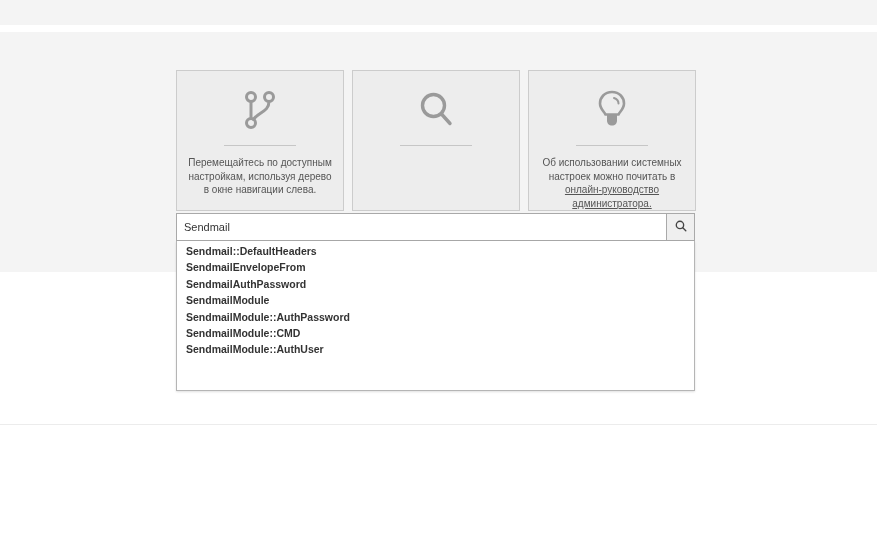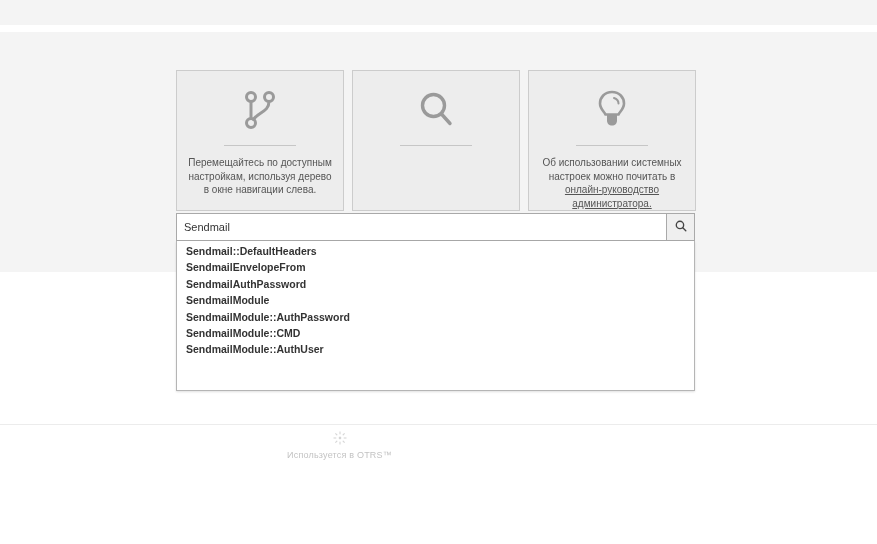--- a/index.html
+++ b/index.html
@@ -138,26 +138,14 @@
     <div class="dd-item"><b>Sendmail</b><span>::DefaultHeaders</span></div>
     <div class="dd-item"><b>Sendmail</b><span>EnvelopeFrom</span></div>
     <div class="dd-item"><b>Sendmail</b><span>AuthPassword</span></div>
     <div class="dd-item"><b>Sendmail</b><span>Module</span></div>
     <div class="dd-item"><b>Sendmail</b><span>Module::AuthPassword</span></div>
     <div class="dd-item"><b>Sendmail</b><span>Module::CMD</span></div>
     <div class="dd-item"><b>Sendmail</b><span>Module::AuthUser</span></div>
   </div>
 
   <div class="footer-rule"></div>
-  <div class="footer">
-    <div class="footer-icon">
-      <svg width="16" height="16" viewBox="0 0 16 16" stroke="#d5d5d5" stroke-width="1.1" fill="none">
-        <line x1="8" y1="1.5" x2="8" y2="14.5"></line>
-        <line x1="1.5" y1="8" x2="14.5" y2="8"></line>
-        <line x1="3.4" y1="3.4" x2="12.6" y2="12.6"></line>
-        <line x1="12.6" y1="3.4" x2="3.4" y2="12.6"></line>
-        <circle cx="8" cy="8" r="2.6" stroke="#ffffff" stroke-width="2.4"></circle>
-      </svg>
-    </div>
-    <div class="footer-text">Используется в OTRS™</div>
-  </div>
 
 </div>
 
 </body></html>

